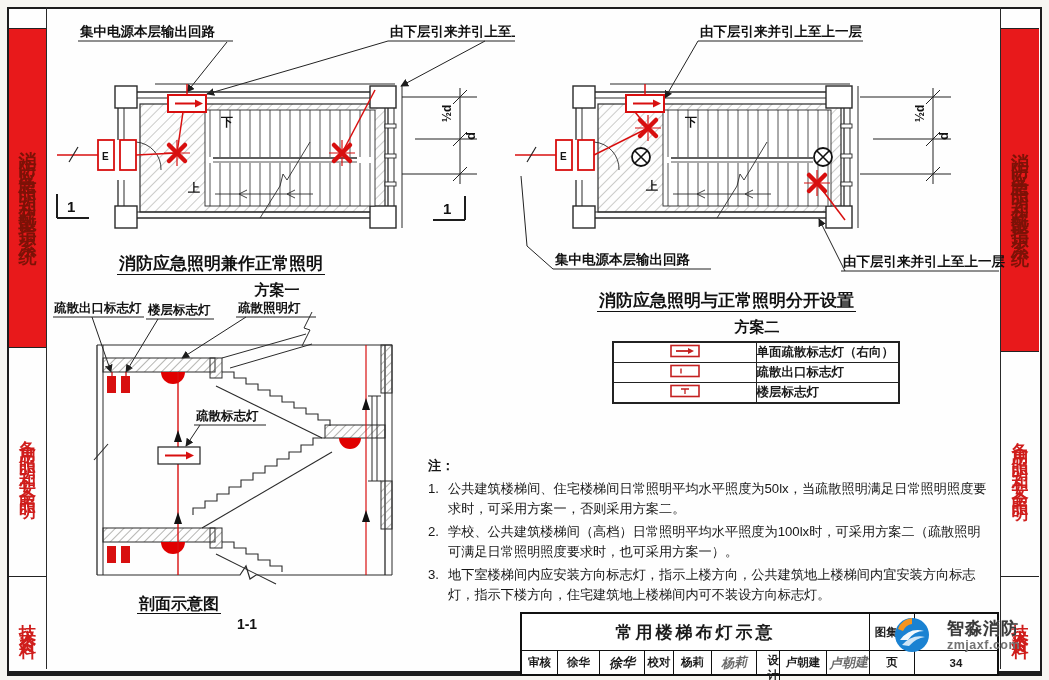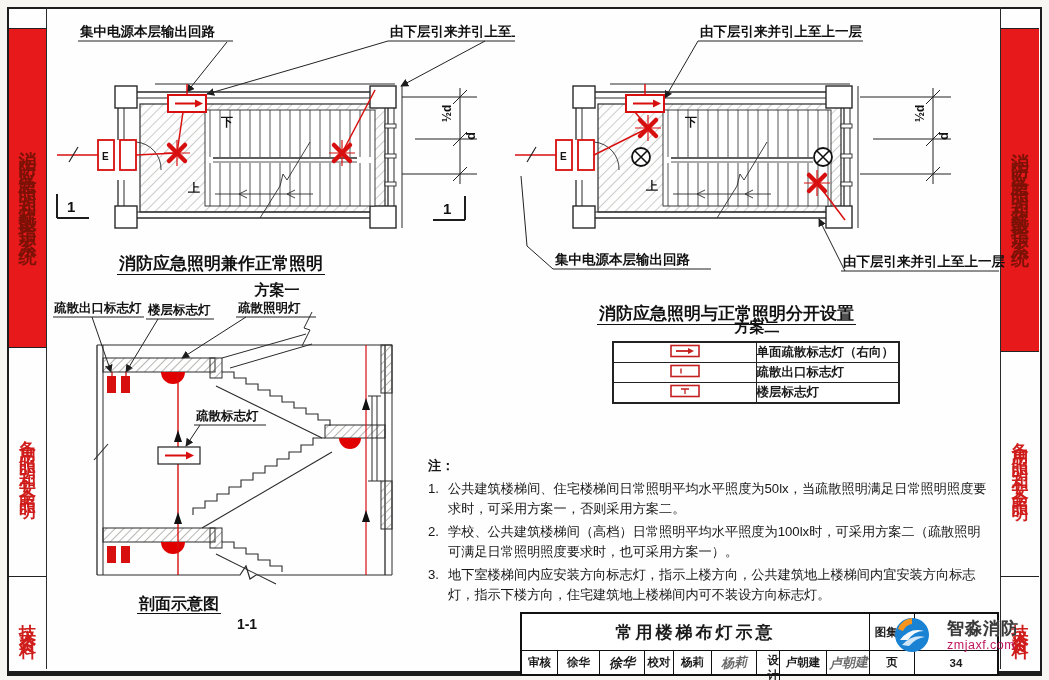--- a/index.html
+++ b/index.html
@@ -36,21 +36,21 @@
   
   #tblock{border:2px solid #111;background:#fff;}
   .tb-cell{position:absolute;display:flex;align-items:center;justify-content:center;border-right:1.2px solid #111;box-sizing:border-box;}
   .tb-row2{border-top:1.4px solid #111;}
   .tb-title{font-size:17px;font-weight:bold;letter-spacing:3px;}
   .tb-small{font-size:11.5px;font-weight:600;}
   .sig{font-style:italic;font-weight:bold;font-size:13px;transform:rotate(-3deg);color:#1a1a1a;}
   
   #wm{z-index:9;display:flex;align-items:flex-start;}
   #wm .wm-name{font-size:17px;font-weight:bold;color:#3a3a3a;line-height:1.05;letter-spacing:1px;text-shadow:0 0 1px #bbb;}
-  #wm .wm-url{font-size:12.5px;font-weight:normal;color:#be185d;letter-spacing:0.5px;}
+  #wm .wm-url{font-size:12.5px;font-weight:bold;color:#737373;letter-spacing:0.5px;}
   svg text{font-family:"Liberation Sans","DejaVu Sans",sans-serif;fill:#111;}
 </style>
 </head>
 <body>
 
 <div id="frame" class="abs"></div>
 
 <div class="abs sidebar" style="left:9px;top:9px;width:37px;height:658px;">
   <div style="height:19px;"></div>
   <div class="sb-block sb-red" style="height:318px;">
@@ -275,21 +275,21 @@
   <text x="409" y="108" font-size="12" font-weight="bold" transform="rotate(-90 409 108)">½d</text>
   <text x="433" y="126" font-size="13" font-weight="bold" transform="rotate(-90 433 126)">d</text>
 
   <text x="40" y="250" font-size="13.5" font-weight="bold">集中电源本层输出回路</text>
   <line x1="38" y1="255" x2="196" y2="255" stroke="#222" stroke-width="1.2"></line>
   <polyline points="38,255 12,232 6,162" fill="none" stroke="#222" stroke-width="1"></polyline>
   <text x="328" y="252" font-size="13.5" font-weight="bold">由下层引来并引上至上一层</text>
   <line x1="326" y1="257" x2="484" y2="257" stroke="#222" stroke-width="1.2"></line>
   <polyline points="330,257 304,205" fill="none" stroke="#222" stroke-width="1" marker-end="url(#ar2)"></polyline>
 </svg>
-<div class="abs dtitle" style="left:597px;top:302px;width:320px;">
+<div class="abs dtitle" style="left:597px;top:289px;width:320px;">
   <span>消防应急照明与正常照明分开设置</span>
 </div>
 <div class="abs dscheme" style="left:597px;top:318px;width:320px;">方案二</div>
 
 <svg class="abs" style="left:50px;top:296px;" width="370" height="300" viewBox="0 0 370 300">
   <defs>
     <pattern id="h3" width="6" height="6" patternTransform="rotate(45)" patternUnits="userSpaceOnUse">
       <line x1="0" y1="0" x2="0" y2="6" stroke="#6d6d68" stroke-width="1"></line>
     </pattern>
     <marker id="ar3" viewBox="0 0 10 10" refX="9" refY="5" markerWidth="8" markerHeight="8" orient="auto-start-reverse">

